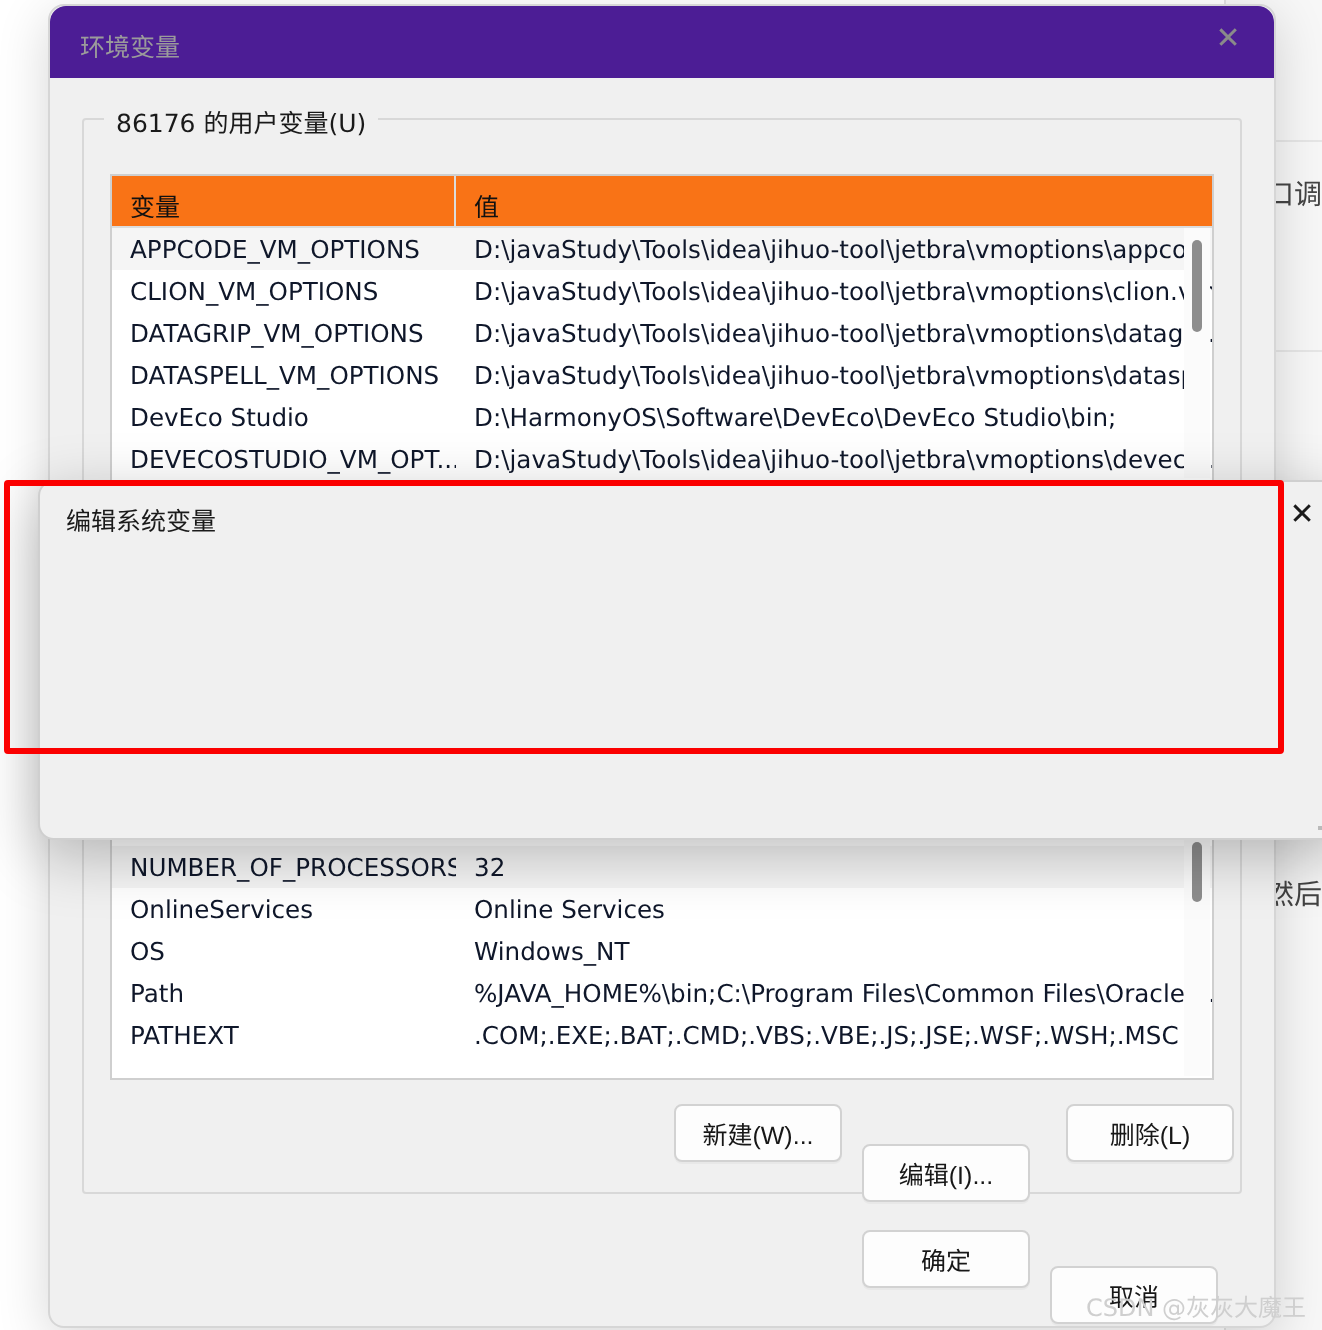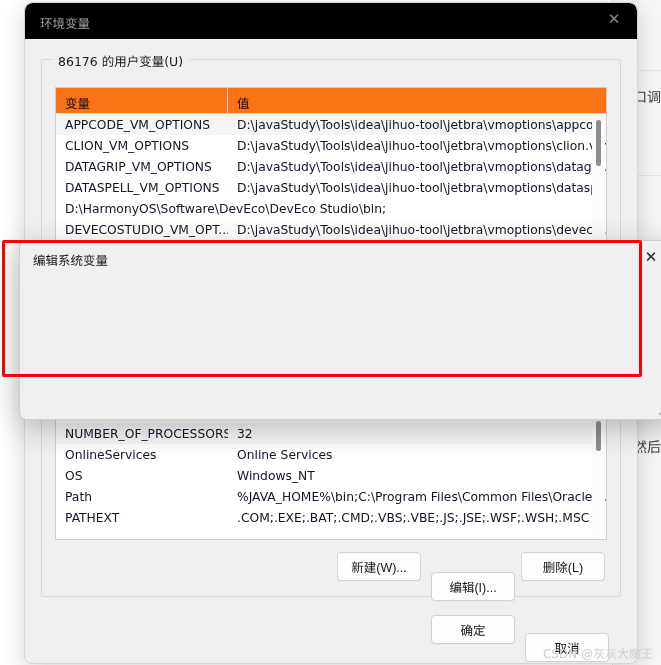--- a/index.html
+++ b/index.html
@@ -52,21 +52,21 @@
     height: 660px;
     background: #f0f0f0;
     border: 1px solid #d6d6d6;
     border-radius: 8px;
     box-shadow: 0 6px 26px rgba(0,0,0,0.16);
     overflow: hidden;
   }
   .titlebar {
     position: relative;
     height: 36px;
-    background: #000000;
+    background: #4c1d95;
     border-radius: 8px 8px 0 0;
   }
   .titlebar .title {
     position: absolute;
     left: 15px;
     top: 10px;
     font-size: 12.5px;
     color: #9b9b9b;
     font-family: "DejaVu Sans", sans-serif;
   }
@@ -295,20 +295,21 @@
       </div>
       <div class="trow">
         <div class="td c-name">DATAGRIP_VM_OPTIONS</div>
         <div class="td c-val">D:\javaStudy\Tools\idea\jihuo-tool\jetbra\vmoptions\datagri...</div>
       </div>
       <div class="trow">
         <div class="td c-name">DATASPELL_VM_OPTIONS</div>
         <div class="td c-val">D:\javaStudy\Tools\idea\jihuo-tool\jetbra\vmoptions\dataspe...</div>
       </div>
       <div class="trow">
+        <div class="td c-name">DevEco Studio</div>
         <div class="td c-val">D:\HarmonyOS\Software\DevEco\DevEco Studio\bin;</div>
       </div>
       <div class="trow">
         <div class="td c-name">DEVECOSTUDIO_VM_OPT...</div>
         <div class="td c-val">D:\javaStudy\Tools\idea\jihuo-tool\jetbra\vmoptions\deveco...</div>
       </div>
     </div>
     <div class="vscroll">
       <div class="thumb" style="top:6px; height:46px;"></div>
     </div>
@@ -339,21 +340,21 @@
         <div class="td c-val">.COM;.EXE;.BAT;.CMD;.VBS;.VBE;.JS;.JSE;.WSF;.WSH;.MSC</div>
       </div>
     </div>
     <div class="vscroll" style="top:1px;">
       <div class="thumb" style="top:4px; height:30px;"></div>
     </div>
   </div>
 
   <div class="btn" style="left:312px; top:549px; width:84px;">新建(W)...</div>
   <div class="btn" style="left:406px; top:549px; width:84px;margin-top:20px;">编辑(I)...</div>
-  <div class="btn" style="left:496px; top:549px; width:84px;text-align:center;">删除(L)</div>
+  <div class="btn" style="left:508px; top:549px; width:84px;text-align:center;">删除(L)</div>
 
   <div class="btn" style="left:406px; top:612px; width:84px;">确定</div>
   <div class="btn" style="left:500px; top:612px; width:84px;margin-top:18px;">取消</div>
 </div>
 
 <div class="modal">
   <div class="m-titlebar">
     <div class="m-title">编辑系统变量</div>
     <div class="m-close">✕</div>
   </div>

